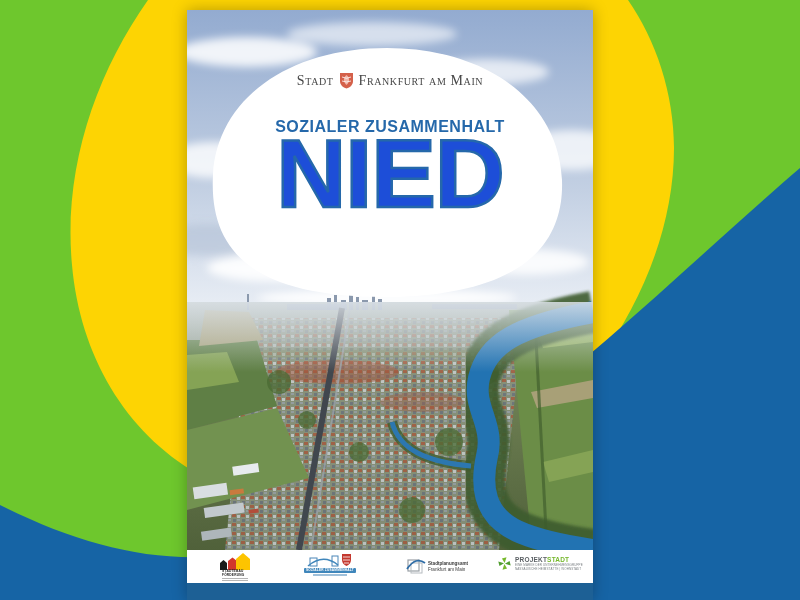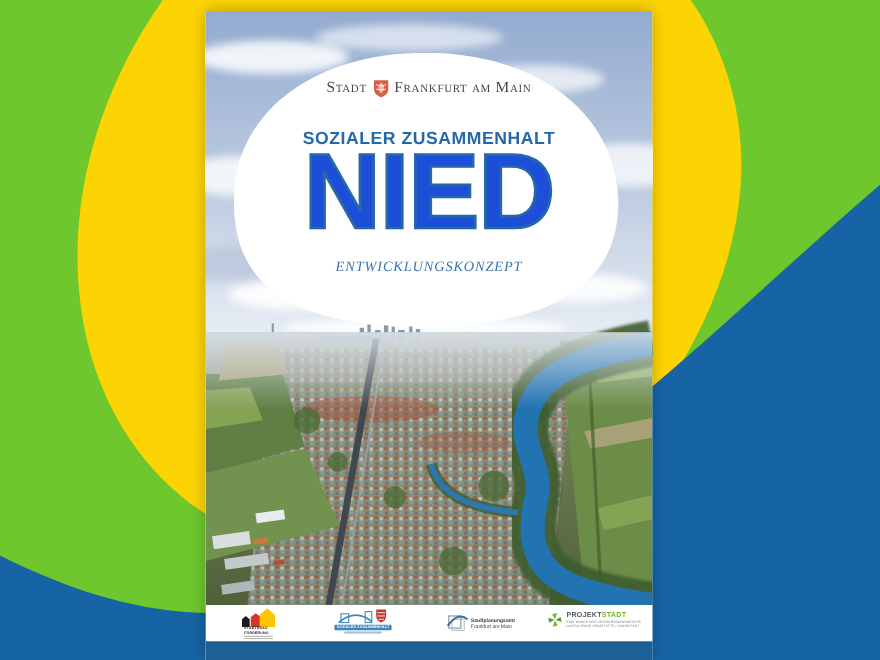--- a/index.html
+++ b/index.html
@@ -185,21 +185,20 @@
           <path d="M 1,1 L 14,1 L 14,9 C 14,13 11,15.5 7.5,16.5 C 4,15.5 1,13 1,9 Z" fill="#d4604a"></path>
           <path d="M 7.5,3 C 5.5,4.5 4.5,6.5 5,9 C 5.6,11 6.5,12 7.5,13 C 8.5,12 9.4,11 10,9 C 10.5,6.5 9.5,4.5 7.5,3 Z" fill="#f2b5a8"></path>
           <path d="M 3,5 Q 7.5,7.5 12,5" stroke="#ffffff" stroke-width="0.8" fill="none"></path>
           <path d="M 3,9 Q 7.5,11 12,9" stroke="#ffffff" stroke-width="0.8" fill="none"></path>
         </svg>
         <span class="word">Frankfurt am Main</span>
       </div>
       <div class="kicker">SOZIALER ZUSAMMENHALT</div>
       <div class="bigtitle">NIED</div>
       <div class="subtitle">
-        <div>ENTWICKLUNGSKONZEPT</div>
       </div>
     </div>
 
     <div class="logo-strip">
 
       <div class="logo logo1">
         <svg width="30" height="17" viewBox="0 0 30 17">
           <polygon points="0,17 0,10 3.5,7 7,10 7,17" fill="#1a1a1a"></polygon>
           <polygon points="8,17 8,8 12.5,4.5 17,8 17,17" fill="#d2362c"></polygon>
           <polygon points="16,17 16,6 23,0 30,6 30,17" fill="#fdc400"></polygon>

